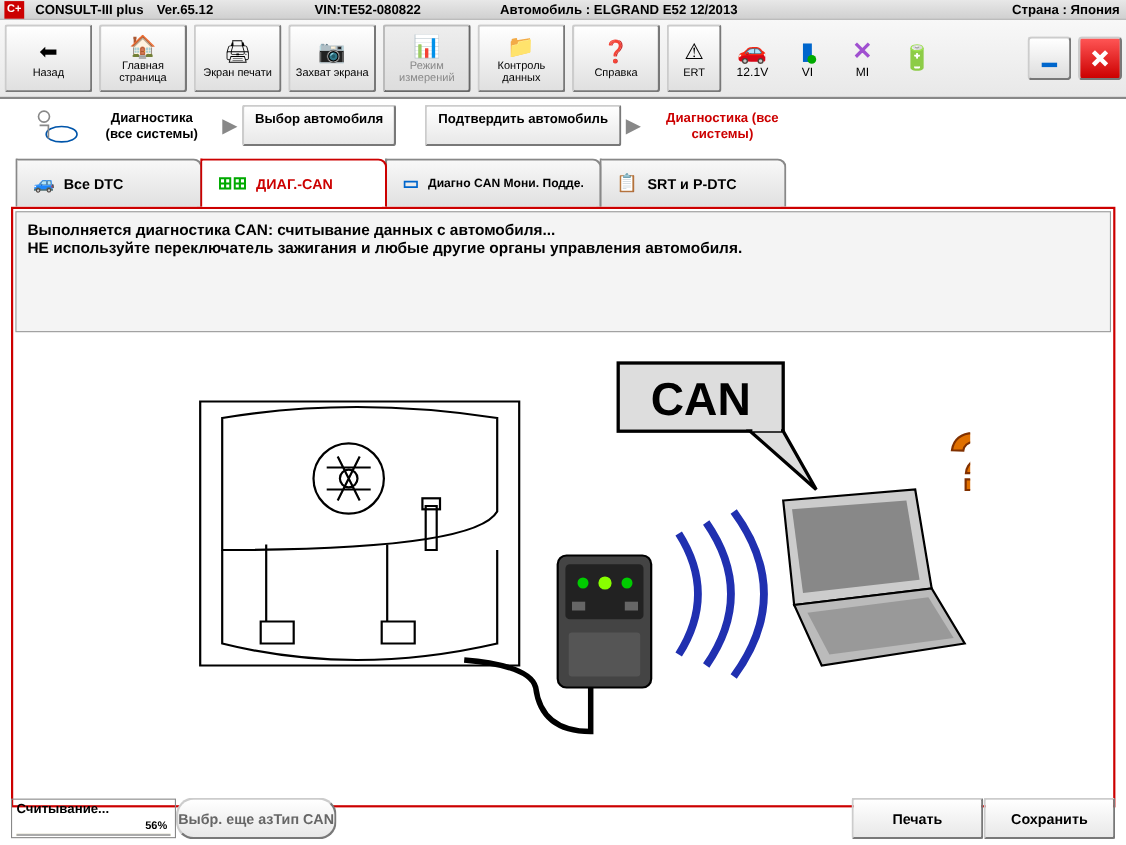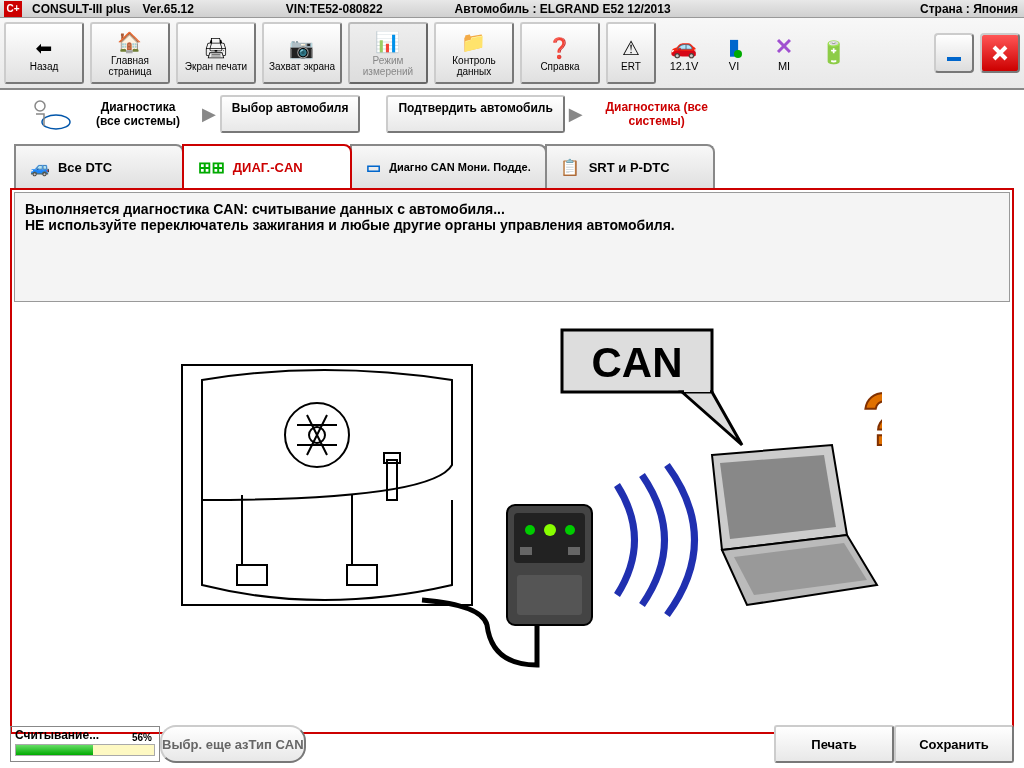--- a/index.html
+++ b/index.html
@@ -33,21 +33,21 @@
 .tab { height: 44px; min-width: 170px; border: 2px solid #888; border-bottom: none; background: linear-gradient(#f8f8f8, #e0e0e0); display: flex; align-items: center; gap: 8px; padding: 0 14px; font-size: 13px; font-weight: bold; cursor: pointer; border-radius: 0 8px 0 0; position: relative; margin-right: -2px; }
 .tab.active { border-color: #c00; color: #c00; z-index: 2; background: #fff; }
 .tab .tab-ico { font-size: 16px; }
 
 .content-frame { border: 2px solid #c00; margin: 0 10px; height: 546px; position: relative; background: #fff; }
 .msg-box { margin: 2px; border: 1px solid #999; background: #f4f4f4; padding: 8px 10px; font-size: 14px; font-weight: bold; height: 110px; }
 .diagram { position: relative; margin: 8px; height: 390px; display: flex; align-items: center; justify-content: center; }
 
 .bottom-bar { position: absolute; bottom: 0; left: 0; right: 0; height: 48px; display: flex; align-items: center; padding: 4px 10px; }
 .progress-wrap { width: 150px; border: 1px solid #888; height: 36px; display: flex; flex-direction: column; font-size: 12px; font-weight: bold; padding: 1px 4px; }
-.progress-bar { height: 12px; background: #fef9c3; border: 1px solid #aaa; margin-top: 2px; position: relative; }
+.progress-bar { height: 12px; background: #fef9c3; border: 1px solid #aaa; margin-top: 16px; position: relative; }
 .progress-fill { height: 100%; background: linear-gradient(#6d6, #0a0); }
 .progress-pct { position: absolute; right: 2px; top: -13px; font-size: 10px; }
 .big-btn { height: 38px; min-width: 120px; border: 2px outset #ccc; background: linear-gradient(#fff, #e8e8e8); font-size: 13px; font-weight: bold; border-radius: 3px; cursor: pointer; }
 .big-btn.grey { color: #666; border-radius: 16px; }
 .spacer { flex: 1; }
 
 .svg-car { stroke: #000; stroke-width: 2; fill: none; }
 </style>
 </head>
 <body>

